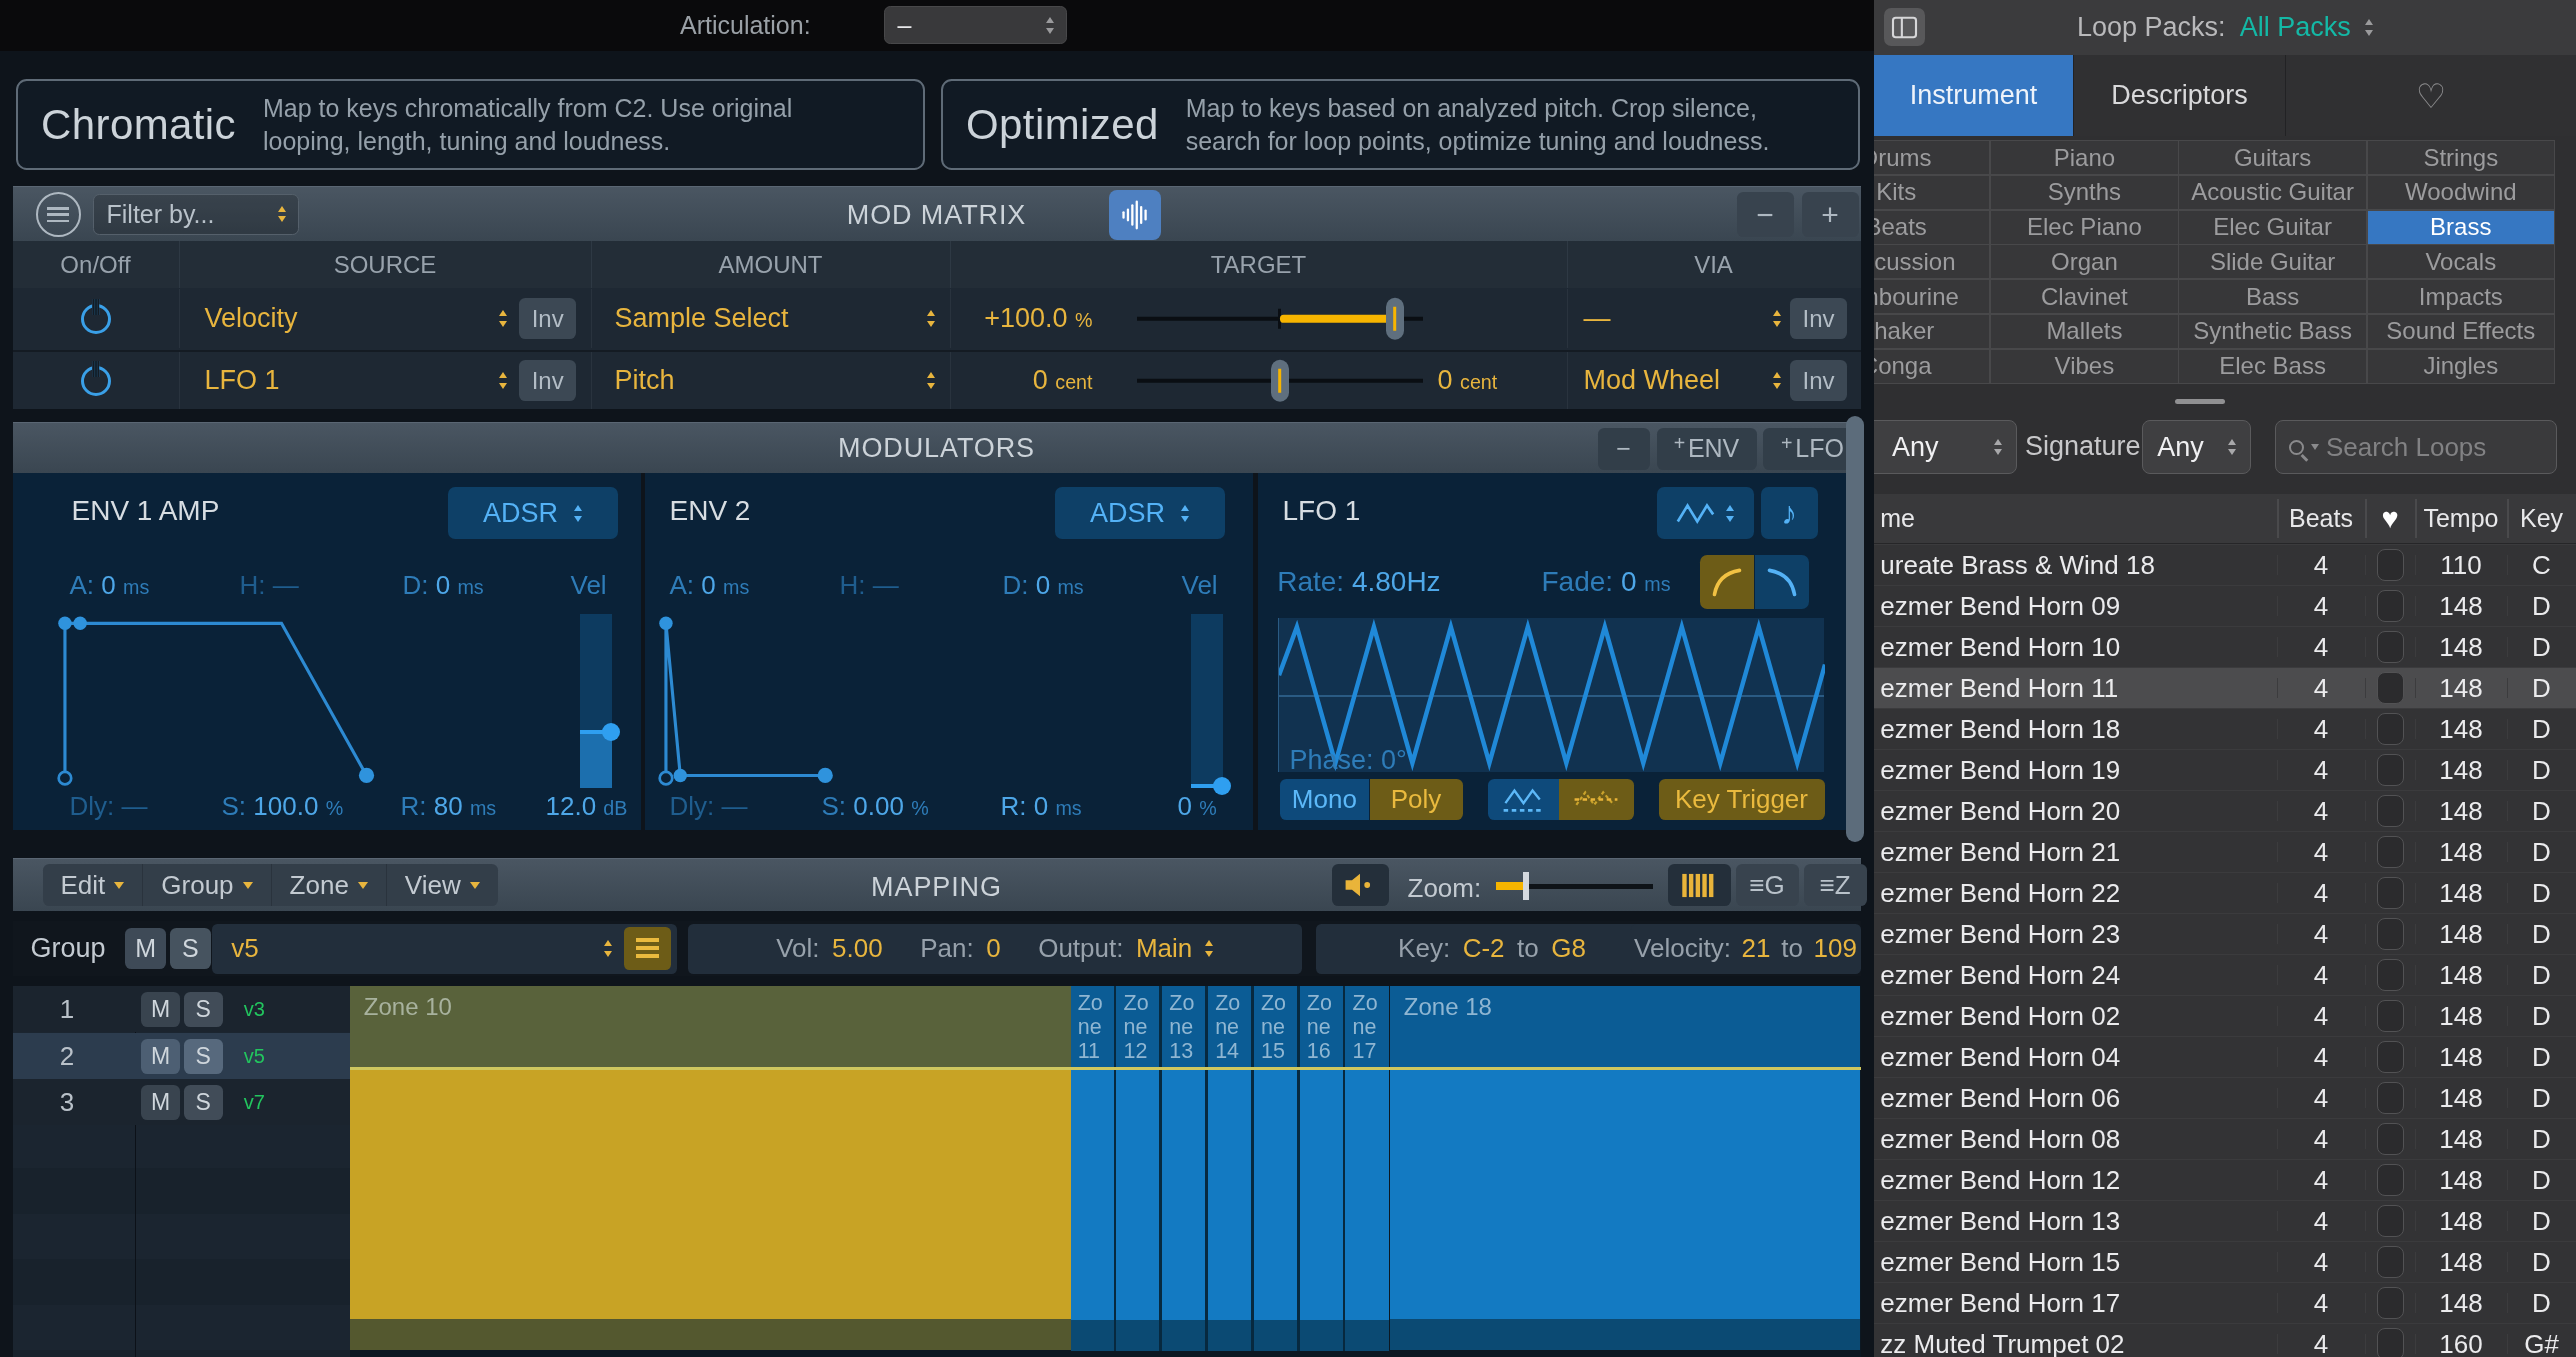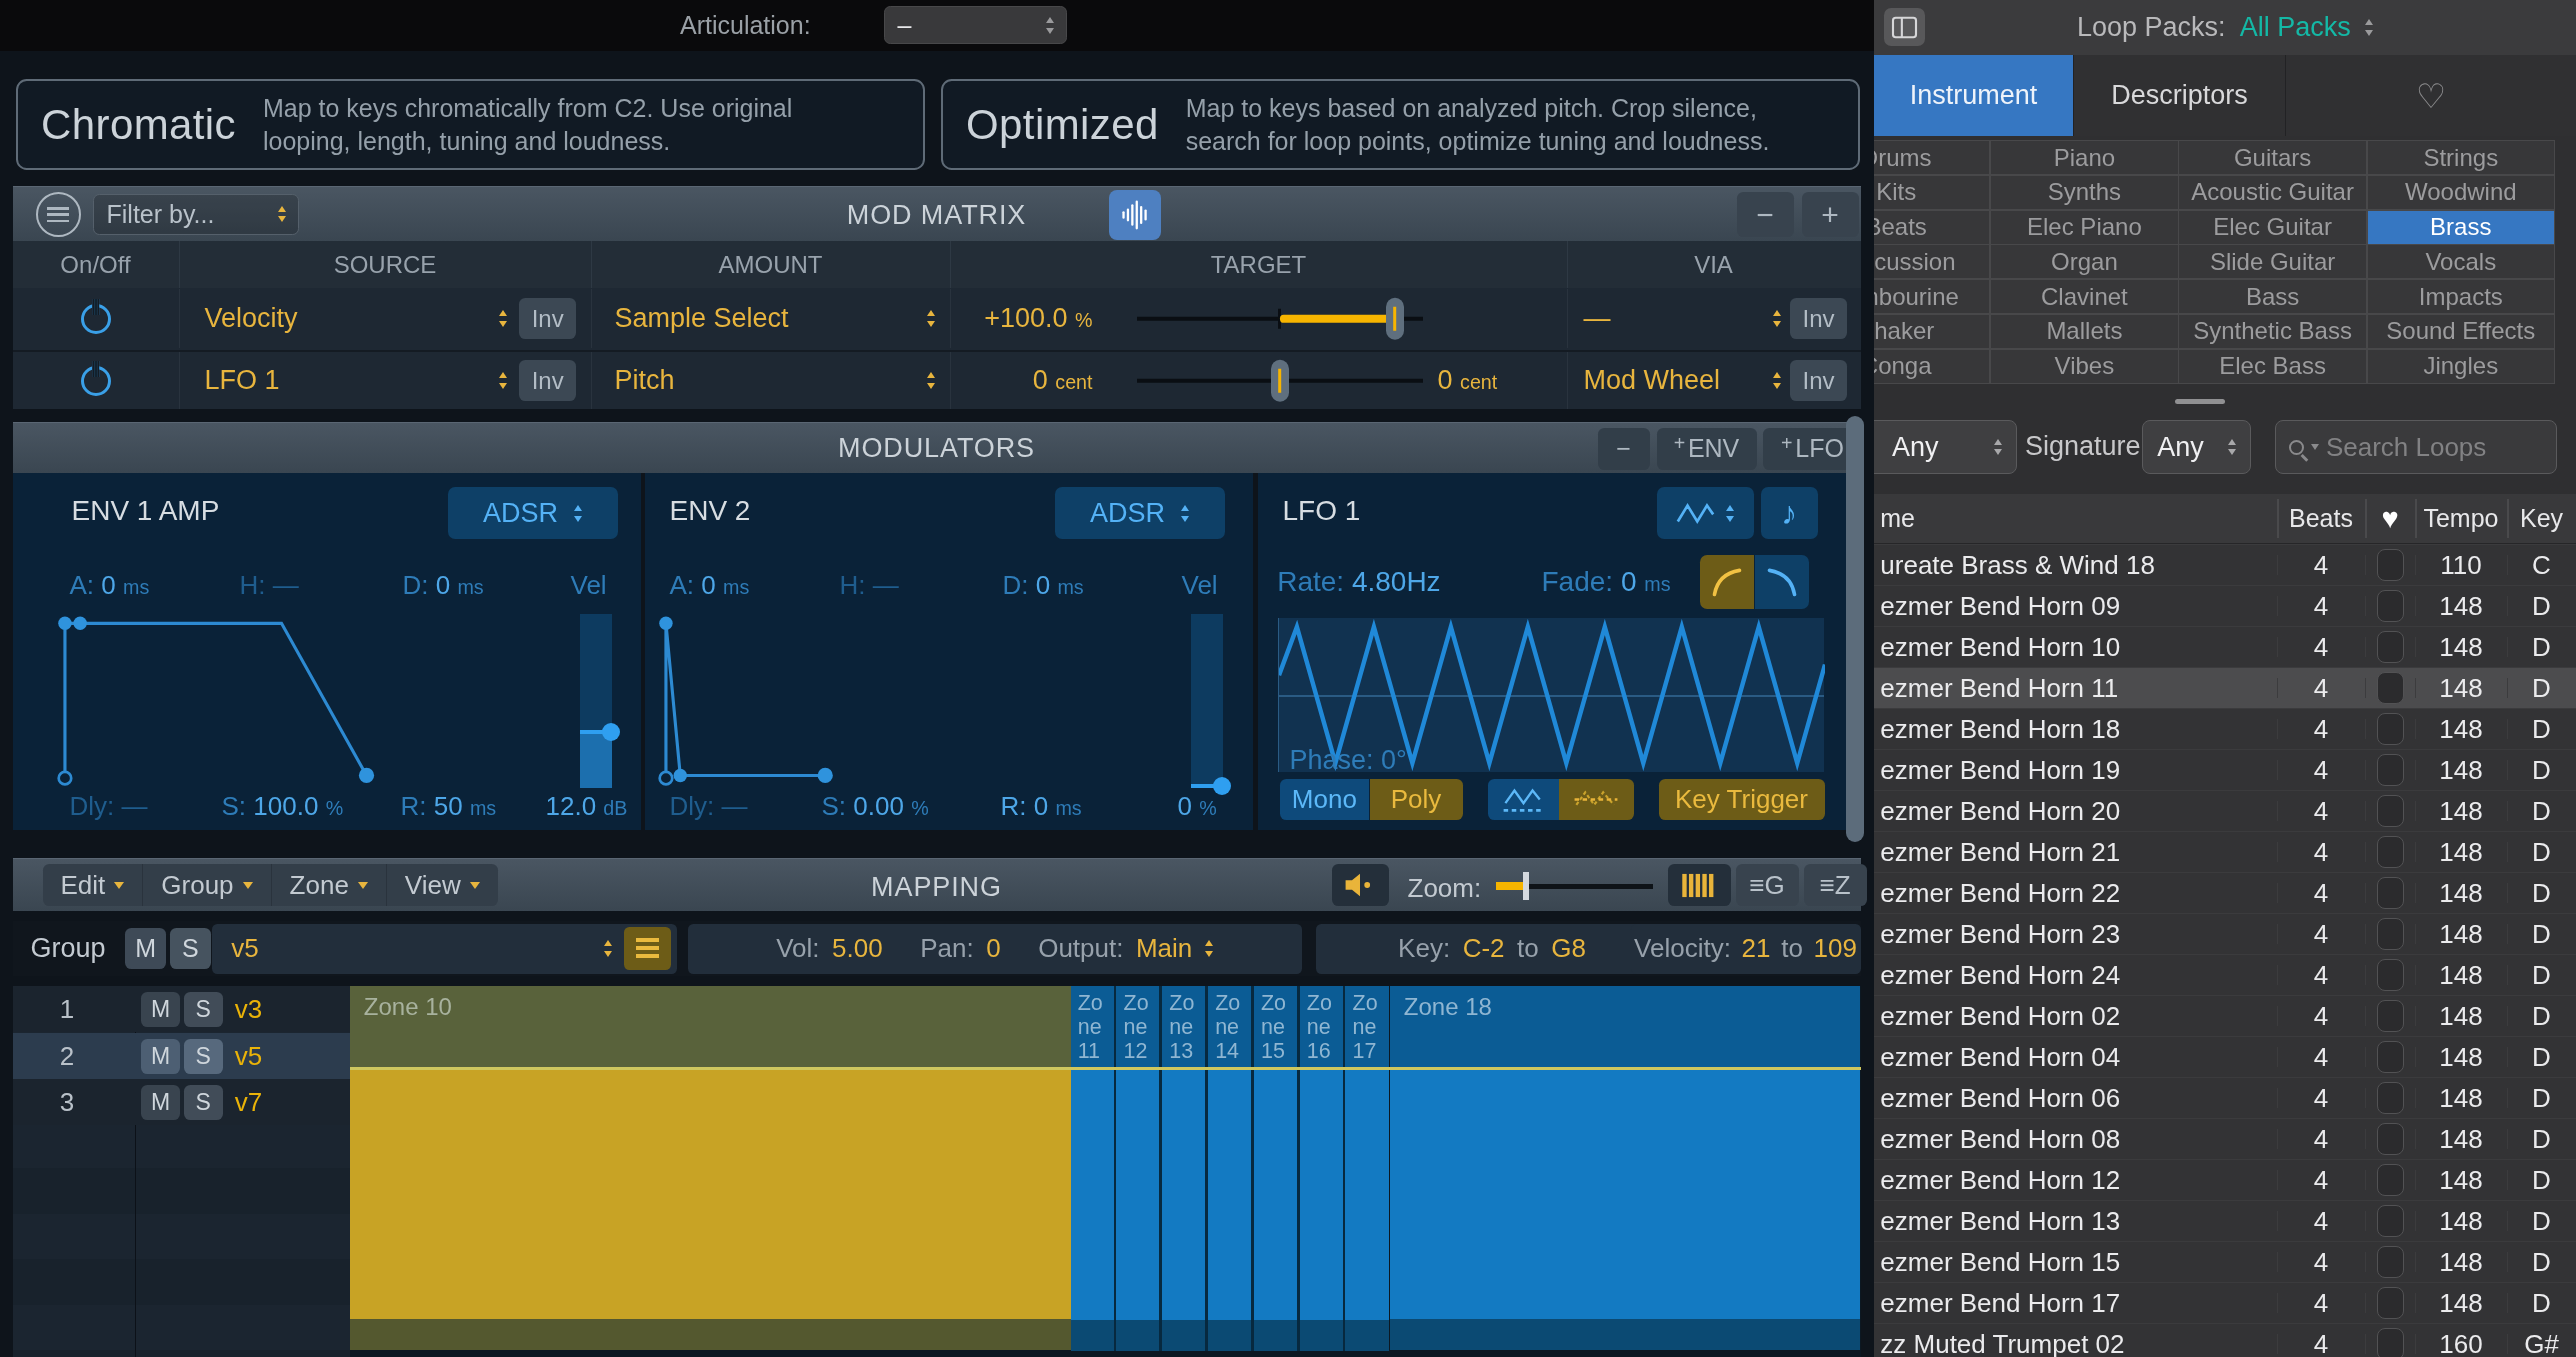--- a/index.html
+++ b/index.html
@@ -124,21 +124,21 @@
   .gbox { position:absolute; height:50px; background:#222e3b; border-radius:5.4px; display:flex; align-items:center; }
   .glabel { color:#97a1ab; font-size:26px; }
   .gval { color:#e8b53e; font-size:26px; }
 
   #grp-list { left:0; top:128px; width:337px; height:418px;
               background:repeating-linear-gradient(to bottom, #18222c 0 46px, #1b2530 46px 91px); }
   .grp-row { position:absolute; left:0; width:337px; height:46px; display:flex; align-items:center; background:#1b242e; }
   .grp-row.sel { background:#2c3c4e; }
   .grp-num { width:109px; text-align:center; color:#b9c1c9; font-size:26px; }
   .grp-row .ms-btn { width:39px; height:35px; font-size:23px; }
-  .grp-name { margin-left:12px; color:#eab308; font-size:26px; }
+  .grp-name { margin-left:21px; color:#22c55e; font-size:20px; }
   #grp-sep { position:absolute; left:122px; top:0; bottom:0; width:1.8px; background:#0c1118; }
 
   #zone-canvas { left:337px; top:128px; width:1511px; height:418px; background:#0c1822; overflow:hidden; }
   .zcol { position:absolute; top:0; height:365px; }
   .z-head { height:82px; }
   .z-body { height:251px; background-image:repeating-linear-gradient(to right, rgba(0,0,0,0.07) 0 1.8px, transparent 1.8px 29.5px); }
   .z-foot { height:31px; }
   .z10 .z-head { background:#59623b; } .z10 .z-body { background:#c8a325; } .z10 .z-foot { background:#54582f; }
   .zb .z-head { background:#0b5c95; } .zb .z-body { background:#137ac2; } .zb .z-foot { background:#0b4a73; }
   .z-label { color:#a8b29e; font-size:24px; padding:7.2px 0 0 14.3px; }
@@ -339,21 +339,21 @@
             <circle cx="27" cy="16" r="7.5" fill="#2f93dd"></circle>
           <circle cx="347" cy="186" r="8.5" fill="#2f93dd"></circle>
         </svg>
         <div class="vel-track" style="left:567px;top:141px;height:174px;">
           <div class="vel-fill" style="height:55px;"></div>
           <div class="vel-handle" style="bottom:54px;"></div>
         </div>
 
         <span class="p-lbl p-dim" style="left:57px;top:318px;"><span>Dly:</span> <b>—</b></span>
         <span class="p-lbl" style="left:209px;top:318px;"><span>S:</span> <b>100.0</b> <span class="unit">%</span></span>
-        <span class="p-lbl" style="left:388px;top:318px;"><span>R:</span> <b>50</b> <span class="unit">ms</span></span>
+        <span class="p-lbl" style="left:388px;top:318px;"><span>R:</span> <b>80</b> <span class="unit">ms</span></span>
         <span class="p-lbl" style="left:533px;top:318px;"><b>12.0</b> <span class="unit">dB</span></span>
       </div>
 
       <div class="mod-panel abs" style="left:632px;width:608px;">
         <span class="mp-title" style="left:25px;top:21.5px;">ENV 2</span>
         <div class="adsr-btn" style="left:410px;top:14.3px;">
           <span>ADSR</span>
             <span class="ud sm"></span>
         </div>
         <span class="p-lbl" style="left:25px;top:97px;"><span>A:</span> <b>0</b> <span class="unit">ms</span></span>

